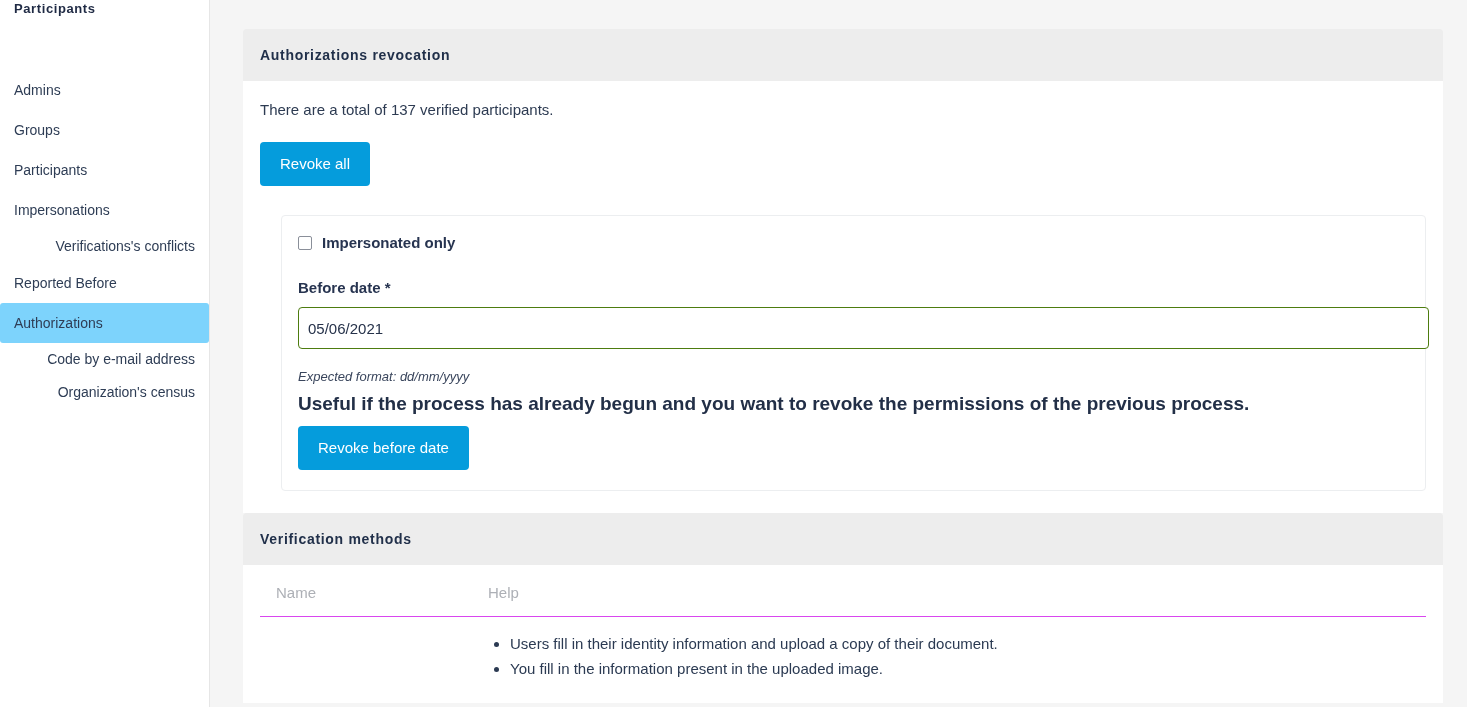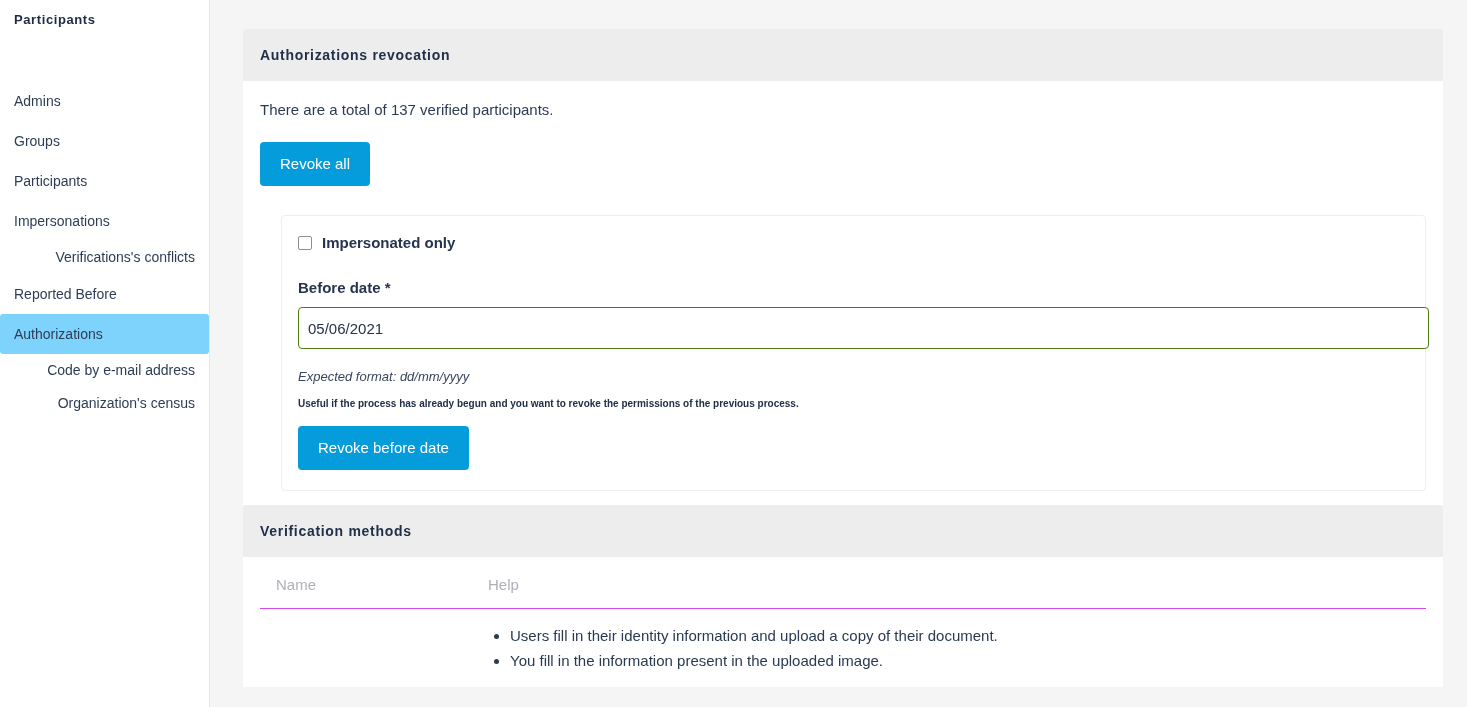--- a/index.html
+++ b/index.html
@@ -19,21 +19,20 @@
     height: 707px;
   }
 
   
   .sidebar {
     width: 210px;
     min-width: 210px;
     height: 707px;
     background: #ffffff;
     border-right: 1px solid #e6e6e6;
-    padding-top: 11px;
     position: relative;
   }
   .sidebar-title {
     font-size: 13px;
     font-weight: bold;
     letter-spacing: 0.6px;
     color: #1f2a44;
     padding: 0 14px;
     margin: 0 0 52px 0;
     line-height: 18px;
@@ -81,21 +80,21 @@
     background: #ededed;
     padding: 18px 17px;
     font-size: 14px;
     font-weight: bold;
     letter-spacing: 0.7px;
     color: #21304a;
     border-radius: 3px 3px 0 0;
   }
   .panel-body {
     background: #ffffff;
-    padding: 19px 17px 14px 17px;
+    padding: 19px 17px 22px 17px;
   }
 
   .intro-text {
     font-size: 15px;
     color: #2d3b52;
     margin: 0 0 22px 0;
     line-height: 20px;
   }
 
   .btn-primary {
@@ -163,21 +162,21 @@
     outline: none;
   }
   .hint {
     font-size: 13px;
     font-style: italic;
     color: #39455c;
     margin-top: 19px;
     line-height: 17px;
   }
   .hint-strong {
-    font-size: 10px;
+    font-size: 19px;
     font-weight: bold;
     color: #222f47;
     margin-top: 9px;
     margin-bottom: 12px;
     line-height: 20px;
   }
 
   
   .methods-table {
     width: 100%;

